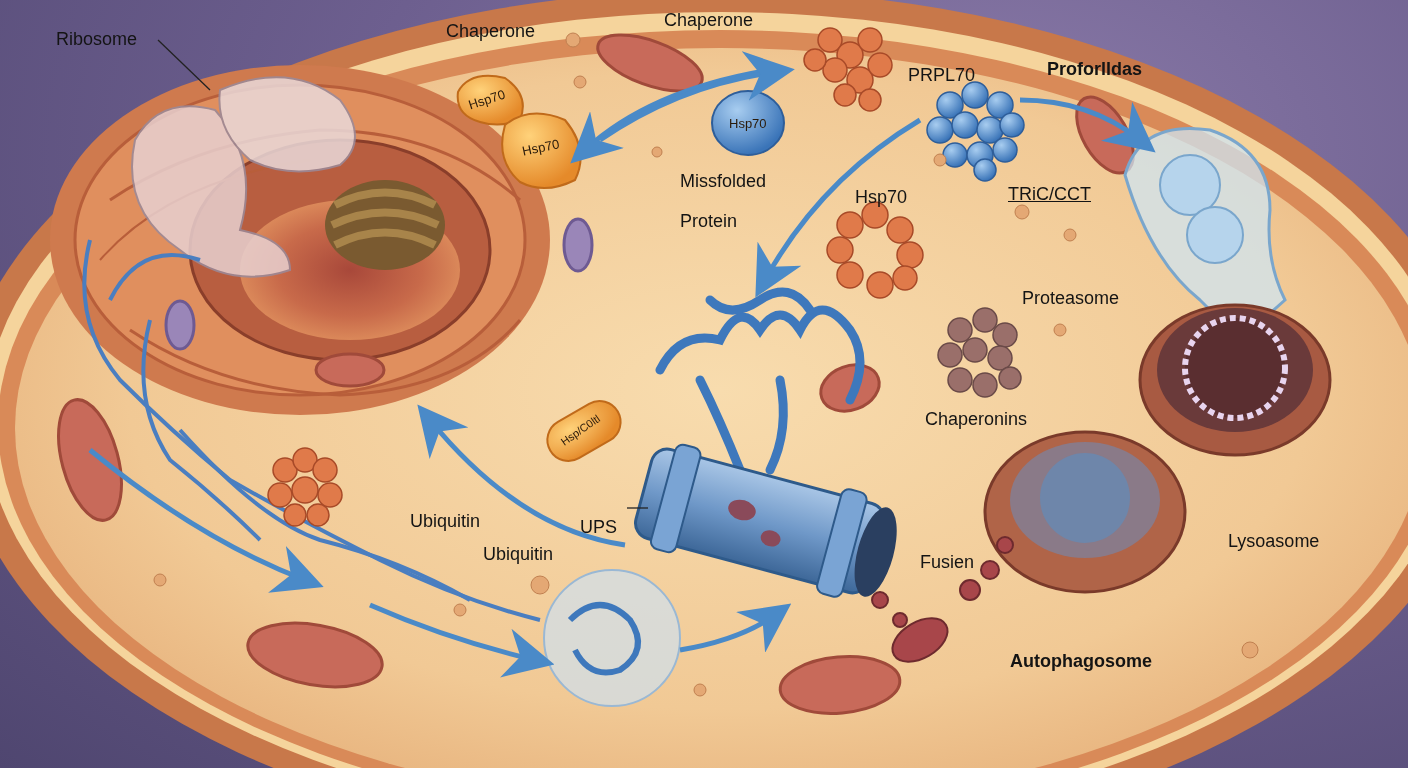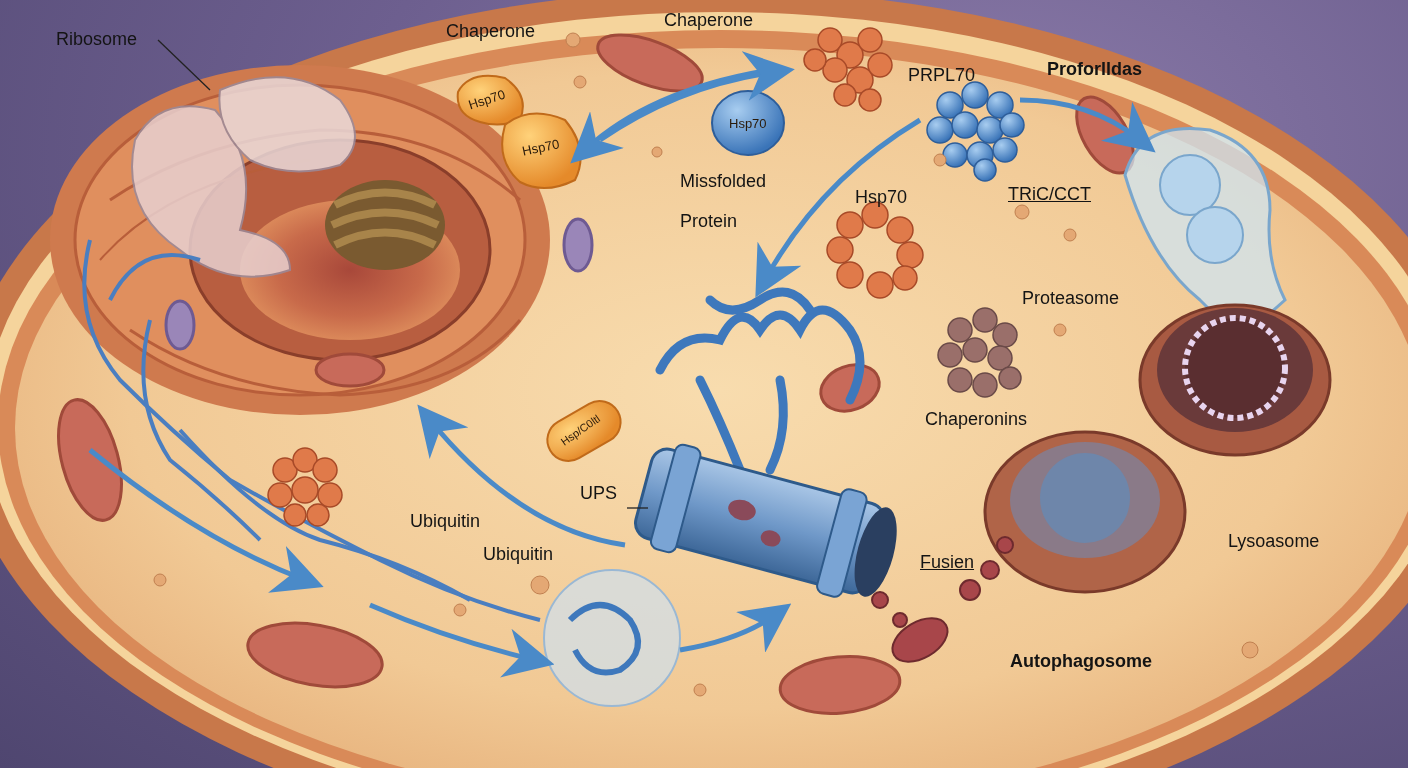--- a/index.html
+++ b/index.html
@@ -238,24 +238,24 @@
 <span class="lbl big" style="left:446px;top:22px;">Chaperone</span>
 <span class="lbl big" style="left:664px;top:11px;">Chaperone</span>
 <span class="lbl" style="left:908px;top:66px;">PRPL70</span>
 <span class="lbl" style="left:1047px;top:60px;font-weight:bold;">Proforlldas</span>
 <span class="lbl" style="left:680px;top:172px;">Missfolded</span>
 <span class="lbl" style="left:680px;top:212px;">Protein</span>
 <span class="lbl" style="left:855px;top:188px;">Hsp70</span>
 <span class="lbl" style="left:1008px;top:185px;text-decoration:underline;">TRiC/CCT</span>
 <span class="lbl" style="left:1022px;top:289px;">Proteasome</span>
 <span class="lbl" style="left:925px;top:381px;margin-top:29px;">Chaperonins</span>
-<span class="lbl" style="left:580px;top:484px;">UPS</span>
+<span class="lbl" style="left:580px;top:518px;">UPS</span>
 <span class="lbl" style="left:410px;top:512px;">Ubiquitin</span>
 <span class="lbl" style="left:483px;top:545px;">Ubiquitin</span>
 <span class="lbl" style="left:1228px;top:532px;">Lysoasome</span>
-<span class="lbl" style="left:920px;top:553px;text-decoration:underline;">Fusien</span>
+<span class="lbl" style="left:920px;top:553px;">Fusien</span>
 <span class="lbl" style="left:1010px;top:652px;font-weight:bold;">Autophagosome</span>
 
 <span class="blob-lbl" style="left:468px;top:92px;transform:rotate(-18deg);">Hsp70</span>
 <span class="blob-lbl" style="left:522px;top:140px;transform:rotate(-12deg);">Hsp70</span>
 <span class="blob-lbl" style="left:729px;top:116px;">Hsp70</span>
 <span class="blob-lbl" style="left:558px;top:424px;font-size:11px;transform:rotate(-35deg);">Hsp/C0ltl</span>
 </div>
 
 </body></html>

